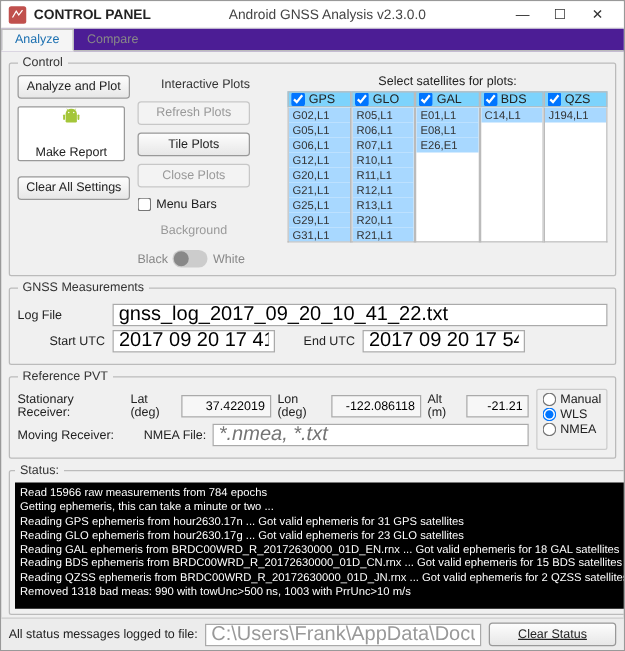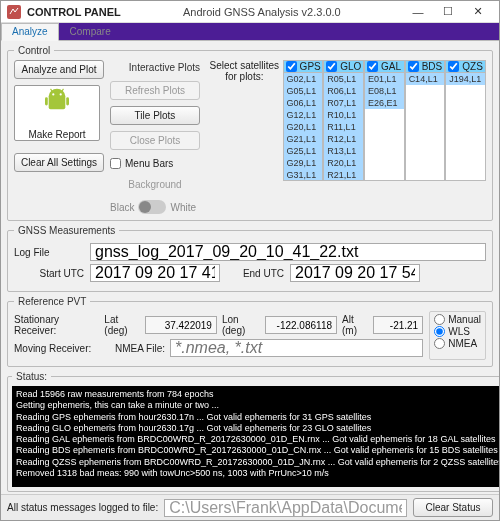--- a/index.html
+++ b/index.html
@@ -15,29 +15,29 @@
 .tabs { height: 18px; display: flex; border-bottom: 1px solid #bbb; background:#4c1d95;}
 .tab { padding: 2px 10px; font-size: 10px; color: #888; border:1px solid transparent;}
 .tab.active { background: #f5f5f5; color: #1a6fb0; border:1px solid #bbb; border-bottom-color:#f5f5f5; margin-bottom:-1px;}
 .body { flex:1; overflow:hidden; display:flex; flex-direction:column; padding:4px 6px 2px 6px; gap:4px;}
 fieldset { border: 1px solid #bbb; border-radius: 2px; margin: 0; padding: 4px 6px 6px 6px; }
 legend { font-size: 10px; color: #333; padding: 0 4px; }
 .top { display:flex; gap:6px; }
 .leftcol { width:90px; display:flex; flex-direction:column; gap:6px; align-items:stretch;}
 .btn { background: linear-gradient(#fdfdfd,#e7e7e7); border:1px solid #999; border-radius:3px; padding:3px 4px; font-size:10px; text-align:center; cursor:pointer;}
 .btn.dis { color:#999; border-color:#c7c7c7; background:#f3f3f3; cursor:default;}
-.android { width:86px; height:56px; border:1px solid #999; background:#fff; display:flex; flex-direction:column; align-items:center; justify-content:center; border-radius:2px; gap:18px;}
+.android { width:86px; height:44px; border:1px solid #999; background:#fff; display:flex; flex-direction:column; align-items:center; justify-content:center; border-radius:2px; gap:18px;}
 .android svg{width:30px;height:24px;}
 .midcol { width:90px; display:flex; flex-direction:column; gap:6px; padding-top:2px;}
 .iplabel{font-size:10px; color:#333; text-align:right; margin-bottom:2px;}
 .cbrow{display:flex; align-items:center; gap:4px; font-size:10px; margin-top:2px;}
 .bg{display:flex; align-items:center; gap:4px; font-size:10px; margin-top:4px; color:#888;}
 .toggle{width:28px;height:14px;background:#ccc;border-radius:7px; position:relative;}
 .toggle::after{content:"";position:absolute;left:1px;top:1px;width:12px;height:12px;background:#888;border-radius:50%;}
-.satarea{flex:1; display:flex; flex-direction:row;}
+.satarea{flex:1; display:flex; flex-direction:column;margin-left:24px;}
 .satlabel{font-size:10px; text-align:center; margin-bottom:2px;}
 .sathead{display:flex;}
 .satcol{flex:1; min-width:0;}
 .sathead .hc{display:flex;align-items:center;gap:3px;font-size:10px; padding:0 2px; border:1px solid #bbb; background:#7dd3fc;}
 .satlist{border:1px solid #bbb; border-top:none; height:108px; overflow:hidden; background:#fff;}
 .satlist .it{font-size:9px; padding:1px 3px; color:#333; white-space:nowrap; overflow:hidden;}
 .satlist .it.sel{background:#a8d8ff;}
 fieldset.gnss .row{display:flex; align-items:center; gap:6px; margin:3px 0;}
 .lab{width:70px; font-size:10px;}
 .tin{flex:1; border:1px solid #aaa; background:#fff; padding:2px 4px; font-size:16px; height:18px;}
@@ -256,16 +256,16 @@
           <div>Removed 1318 bad meas: 990 with towUnc&gt;500 ns, 1003 with PrrUnc&gt;10 m/s</div>
         </div>
 
     </fieldset>
 
   </div>
 
   <div class="footer">
     <span>All status messages logged to file:</span>
     <input class="tin" style="color: rgb(153, 153, 153);" value="C:\Users\Frank\AppData\Documents\MATLAB\statusLog.txt">
-    <div class="btn" style="width:80px;flex:none;">Clear Status</div>
+    <div class="btn" style="width:102px;flex:none;text-decoration:underline;">Clear Status</div>
   </div>
 
 </div>
 
 </body></html>

